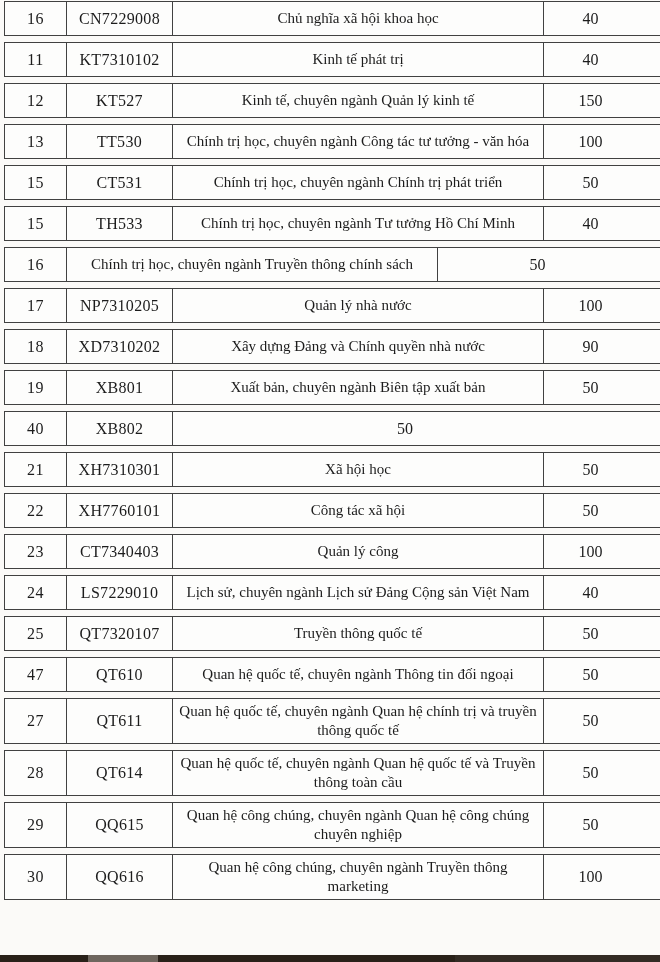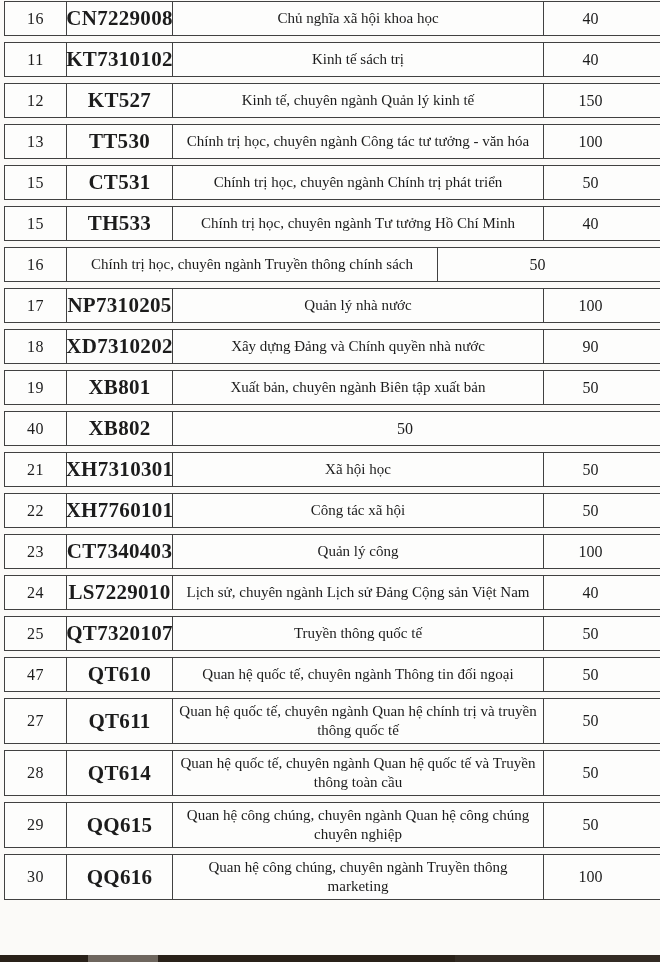--- a/index.html
+++ b/index.html
@@ -42,23 +42,22 @@
     color: #1c1c1c;
     text-align: center;
   }
   .cell.no {
     width: 62px;
     font-size: 16px;
     letter-spacing: 0.5px;
   }
   .cell.code {
     width: 106px;
-    font-size: 21px;
+    font-size: 16px;
     letter-spacing: 0.3px;
-    font-weight: bold;
   }
   .cell.name {
     width: 371px;
     font-size: 15px;
     line-height: 19px;
     padding: 3px 4px;
   }
   .cell.quota {
     flex: 1;
     border-right: none;
@@ -98,21 +97,21 @@
     <div class="row">
       <div class="cell no">16</div>
       <div class="cell code">CN7229008</div>
       <div class="cell name">Chủ nghĩa xã hội khoa học</div>
       <div class="cell quota">40</div>
     </div>
 
     <div class="row">
       <div class="cell no">11</div>
       <div class="cell code">KT7310102</div>
-      <div class="cell name">Kinh tế sách trị</div>
+      <div class="cell name">Kinh tế phát trị</div>
       <div class="cell quota">40</div>
     </div>
 
     <div class="row">
       <div class="cell no">12</div>
       <div class="cell code">KT527</div>
       <div class="cell name">Kinh tế, chuyên ngành Quản lý kinh tế</div>
       <div class="cell quota">150</div>
     </div>
 

